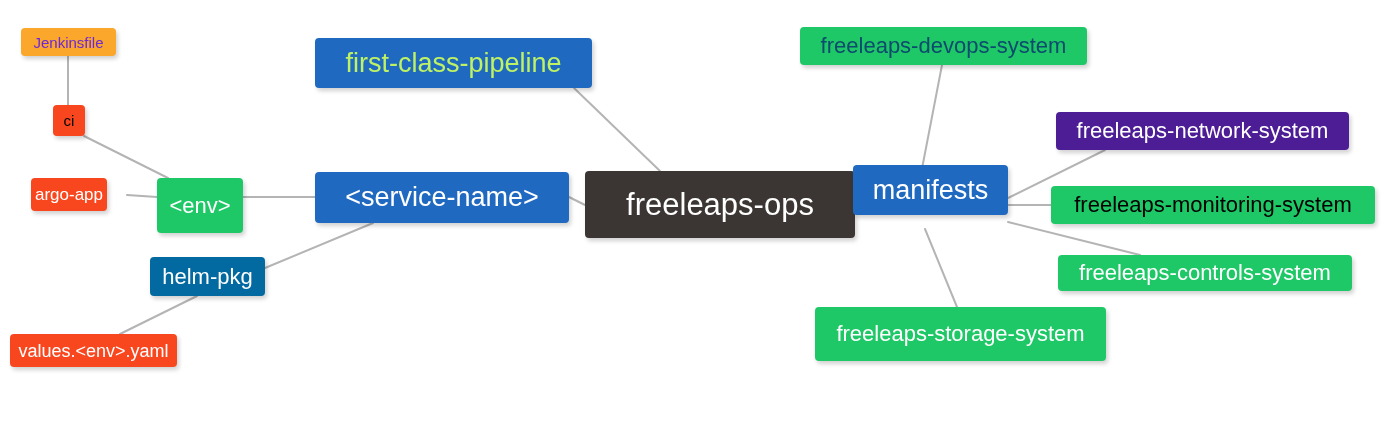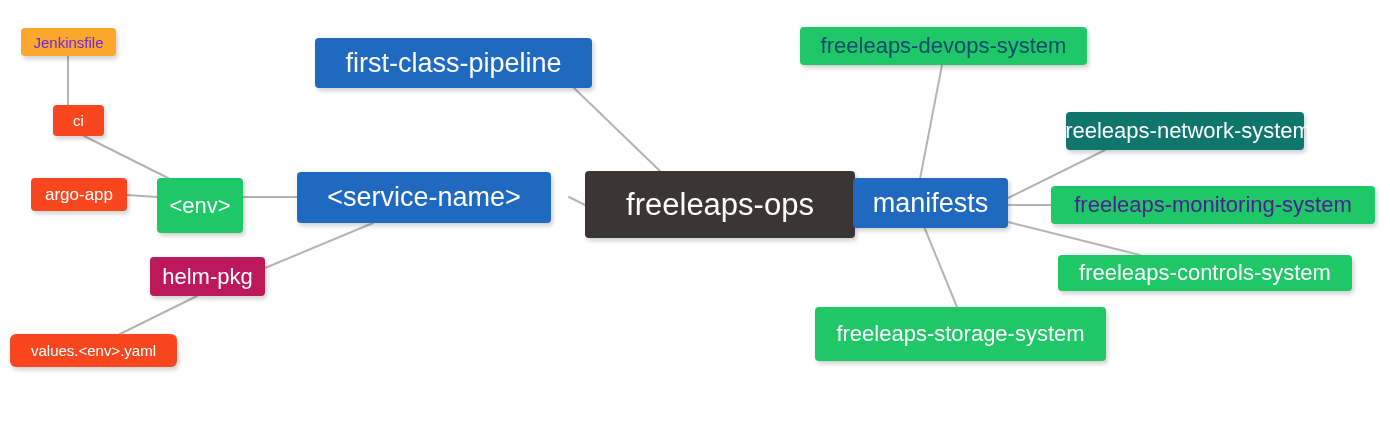--- a/index.html
+++ b/index.html
@@ -68,54 +68,54 @@
       <path class="edge-line" d="M 920,179 L 942,65" stroke="#b4b4b4"></path>
       <path class="edge-line" d="M 1008,198 L 1105,150" stroke="#b4b4b4"></path>
       <path class="edge-line" d="M 1008,205 L 1051,205" stroke="#b4b4b4"></path>
       <path class="edge-line" d="M 1008,222 L 1140,255" stroke="#b4b4b4"></path>
       <path class="edge-line" d="M 925,229 L 957,307" stroke="#b4b4b4"></path>
     </svg>
   <div id="node-layer">
       <div class="node" style="left: 585px; top: 171px; width: 270px; height: 67px; background: rgb(59, 54, 51); font-size: 31px; color: rgb(255, 255, 255);">
         <span class="node-label">freeleaps-ops</span>
       </div>
-      <div class="node" style="left: 297px; top: 172px; width: 254px; height: 51px; background: rgb(31, 105, 192); font-size: 27px; color: rgb(255, 255, 255);">
+      <div class="node" style="left: 315px; top: 172px; width: 254px; height: 51px; background: rgb(31, 105, 192); font-size: 27px; color: rgb(255, 255, 255);">
         <span class="node-label">&lt;service-name&gt;</span>
       </div>
-      <div class="node" style="left: 315px; top: 38px; width: 277px; height: 50px; background: rgb(31, 105, 192); font-size: 27px; color: #ffffff;">
+      <div class="node" style="left: 315px; top: 38px; width: 277px; height: 50px; background: rgb(31, 105, 192); font-size: 27px; color: #bef264;">
         <span class="node-label">first-class-pipeline</span>
       </div>
-      <div class="node" style="left: 853px; top: 178px; width: 155px; height: 50px; background: rgb(31, 105, 192); font-size: 27px; color: rgb(255, 255, 255);">
+      <div class="node" style="left: 853px; top: 165px; width: 155px; height: 50px; background: rgb(31, 105, 192); font-size: 27px; color: rgb(255, 255, 255);">
         <span class="node-label">manifests</span>
       </div>
       <div class="node" style="left: 157px; top: 178px; width: 86px; height: 55px; background: rgb(31, 200, 102); font-size: 22px; color: rgb(255, 255, 255);">
         <span class="node-label">&lt;env&gt;</span>
       </div>
-      <div class="node" style="left: 150px; top: 257px; width: 115px; height: 39px; background: #be185d; font-size: 22px; color: rgb(255, 255, 255);">
+      <div class="node" style="left: 150px; top: 257px; width: 115px; height: 39px; background: #0369a1; font-size: 22px; color: rgb(255, 255, 255);">
         <span class="node-label">helm-pkg</span>
       </div>
       <div class="node" style="left: 21px; top: 28px; width: 95px; height: 28px; background: rgb(250, 167, 44); font-size: 15px; color: #6d28d9;">
         <span class="node-label">Jenkinsfile</span>
       </div>
-      <div class="node" style="left: 53px; top: 105px; width: 51px; height: 31px; background: rgb(248, 71, 31); font-size: 15px; color: #ffffff;">
+      <div class="node" style="left: 53px; top: 105px; width: 32px; height: 31px; background: rgb(248, 71, 31); font-size: 15px; color: #000000;">
         <span class="node-label">ci</span>
       </div>
-      <div class="node" style="left: 31px; top: 178px; width: 96px; height: 33px; background: rgb(248, 71, 31); font-size: 17px; color: rgb(255, 255, 255);">
+      <div class="node" style="left: 31px; top: 178px; width: 76px; height: 33px; background: rgb(248, 71, 31); font-size: 17px; color: rgb(255, 255, 255);">
         <span class="node-label">argo-app</span>
       </div>
-      <div class="node" style="left: 10px; top: 334px; width: 167px; height: 33px; background: rgb(248, 71, 31); font-size: 15px; color: rgb(255, 255, 255); border-radius: 6px;">
+      <div class="node" style="left: 10px; top: 334px; width: 167px; height: 33px; background: rgb(248, 71, 31); font-size: 18px; color: rgb(255, 255, 255);">
         <span class="node-label">values.&lt;env&gt;.yaml</span>
       </div>
       <div class="node" style="left: 800px; top: 27px; width: 287px; height: 38px; background: rgb(31, 200, 102); font-size: 22px; color: #0c4a6e;">
         <span class="node-label">freeleaps-devops-system</span>
       </div>
-      <div class="node" style="left: 1056px; top: 112px; width: 238px; height: 38px; background: #0f766e; font-size: 22px; color: rgb(255, 255, 255); margin-left: 10px;">
+      <div class="node" style="left: 1056px; top: 112px; width: 293px; height: 38px; background: #4c1d95; font-size: 22px; color: rgb(255, 255, 255);">
         <span class="node-label">freeleaps-network-system</span>
       </div>
-      <div class="node" style="left: 1051px; top: 186px; width: 324px; height: 38px; background: rgb(31, 200, 102); font-size: 22px; color: #4c1d95;">
+      <div class="node" style="left: 1051px; top: 186px; width: 324px; height: 38px; background: rgb(31, 200, 102); font-size: 22px; color: #000000;">
         <span class="node-label">freeleaps-monitoring-system</span>
       </div>
       <div class="node" style="left: 1058px; top: 255px; width: 294px; height: 36px; background: rgb(31, 200, 102); font-size: 22px; color: rgb(255, 255, 255);">
         <span class="node-label">freeleaps-controls-system</span>
       </div>
       <div class="node" style="left: 815px; top: 307px; width: 291px; height: 54px; background: rgb(31, 200, 102); font-size: 22px; color: rgb(255, 255, 255);">
         <span class="node-label">freeleaps-storage-system</span>
       </div>
     </div>
 </div>

